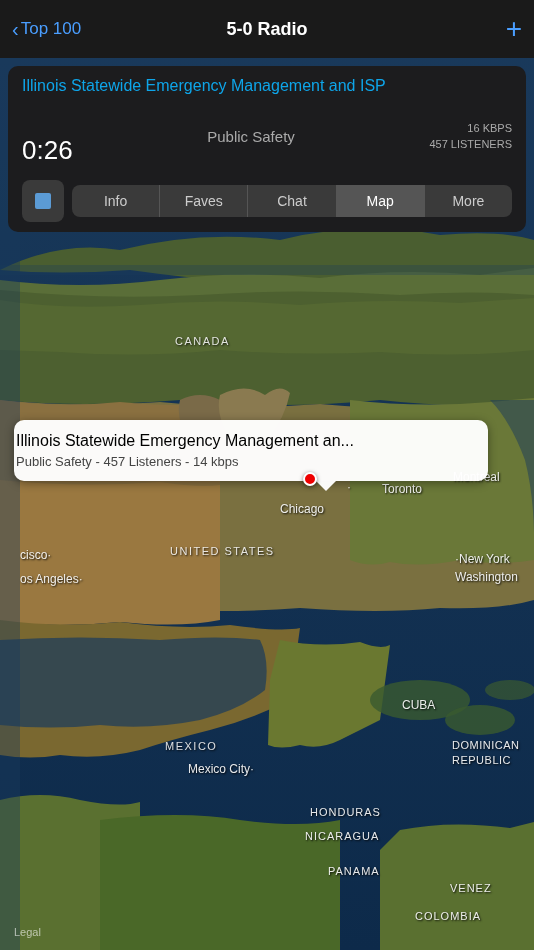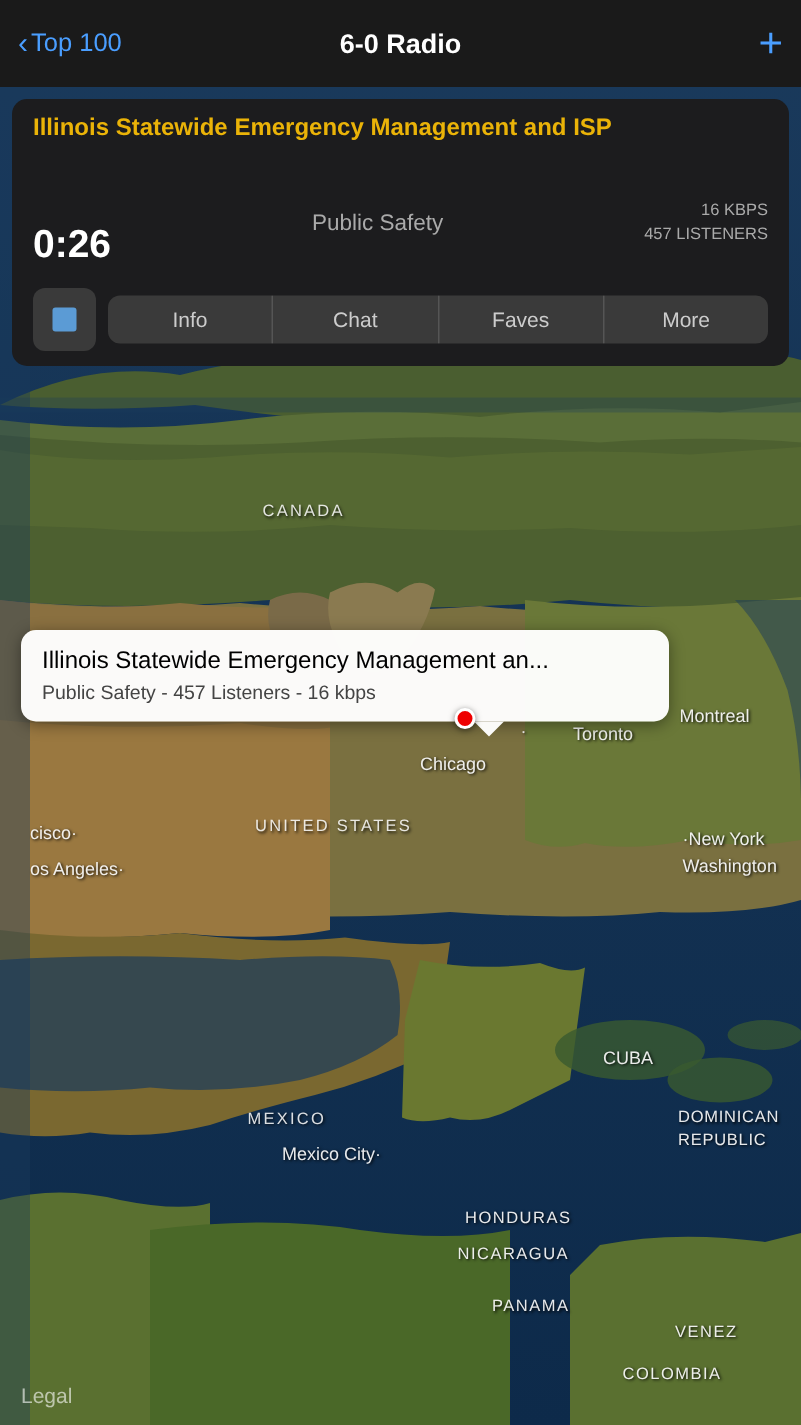--- a/index.html
+++ b/index.html
@@ -54,36 +54,36 @@
     
     .player-card {
       background: #1c1c1e;
       margin: 8px;
       border-radius: 10px;
       padding: 10px 14px 0 14px;
       position: relative;
       z-index: 10;
     }
     .station-title {
-      color: #eab308;
+      color: #0ea5e9;
       font-size: 16px;
-      font-weight: 700;
+      font-weight: 400;
       line-height: 1.3;
-      margin-bottom: 22px;
+      margin-bottom: 10px;
     }
     .player-row {
       display: flex;
       align-items: center;
       justify-content: space-between;
       margin-bottom: 8px;
     }
     .time-display {
       color: #fff;
       font-size: 26px;
-      font-weight: 700;
+      font-weight: 400;
       margin-top: 28px;
     }
     .station-genre {
       color: #aaa;
       font-size: 15px;
       text-align: center;
       flex: 1;
     }
     .stats {
       text-align: right;
@@ -158,22 +158,22 @@
       height: 100%;
     }
 
     
     .map-popup {
       position: absolute;
       top: 420px;
       left: 14px;
       background: rgba(255,255,255,0.97);
       border-radius: 10px;
-      padding: 12px 14px;
-      width: 432px;
+      padding: 12px 2px;
+      width: 474px;
       z-index: 5;
       box-shadow: 0 2px 10px rgba(0,0,0,0.4);
     }
     .map-popup::after {
       content: '';
       position: absolute;
       bottom: -10px;
       left: 302px;
       border-left: 10px solid transparent;
       border-right: 10px solid transparent;
@@ -207,21 +207,21 @@
       box-shadow: 0 1px 4px rgba(0,0,0,0.5);
       margin: 0 auto;
     }
 
     
     .legal-text {
       position: absolute;
       bottom: 12px;
       left: 14px;
       color: rgba(255,255,255,0.6);
-      font-size: 14px;
+      font-size: 11px;
       z-index: 6;
     }
 
     
     .map-label {
       position: absolute;
       color: rgba(255,255,255,0.85);
       font-size: 11px;
       font-weight: 500;
       letter-spacing: 1.5px;
@@ -329,35 +329,35 @@
 <div class="map-city" style="top:738px; left:452px; font-size:11px; letter-spacing:0.5px; font-weight:500; line-height:1.4;">DOMINICAN<br>REPUBLIC</div>
 <div class="map-city" style="top:806px; left:310px; font-size:11px; letter-spacing:1px; font-weight:400;">HONDURAS</div>
 <div class="map-city" style="top:830px; left:305px; font-size:11px; letter-spacing:1px; font-weight:500;">NICARAGUA</div>
 <div class="map-city" style="top:865px; left:328px; font-size:11px; letter-spacing:1px; font-weight:500;">PANAMA</div>
 <div class="map-city" style="top:882px; left:450px; font-size:11px; letter-spacing:1px; font-weight:500;">VENEZ</div>
 <div class="map-city" style="top:910px; left:415px; font-size:11px; letter-spacing:1px; font-weight:500;">COLOMBIA</div>
 <div class="map-city" style="top:480px; left:347px;">·</div>
 
 <div class="map-popup">
   <div class="popup-title">Illinois Statewide Emergency Management an...</div>
-  <div class="popup-subtitle">Public Safety - 457 Listeners - 16 kbps</div>
+  <div class="popup-subtitle">Public Safety - 457 Listeners - 14 kbps</div>
 </div>
 
 <div class="map-pin">
   <div class="pin-circle"></div>
 </div>
 
 <div class="header-overlay">
 
   <div class="nav-bar">
     <div class="nav-back">
       <span class="nav-back-chevron">‹</span>
       <span>Top 100</span>
     </div>
-    <span class="nav-title">6-0 Radio</span>
+    <span class="nav-title">5-0 Radio</span>
     <span class="nav-plus">+</span>
   </div>
 
   <div class="player-card">
     <div class="station-title">Illinois Statewide Emergency Management and ISP</div>
     <div class="player-row">
       <div class="time-display">0:26</div>
       <div class="station-genre">Public Safety</div>
       <div class="stats">
         <div>16 KBPS</div>
@@ -366,24 +366,27 @@
     </div>
     <div class="controls-row">
       <div class="stop-btn">
         <div class="stop-icon-inner"></div>
       </div>
       <div class="tabs">
         <div class="tab">
           <span>Info</span>
         </div>
         <div class="tab">
+          <span>Faves</span>
+        </div>
+        <div class="tab">
           <span>Chat</span>
         </div>
-        <div class="tab">
-          <span>Faves</span>
+        <div class="tab active">
+          <span>Map</span>
         </div>
         <div class="tab">
           <span>More</span>
         </div>
       </div>
     </div>
   </div>
 </div>
 
 <div class="legal-text">Legal</div>

